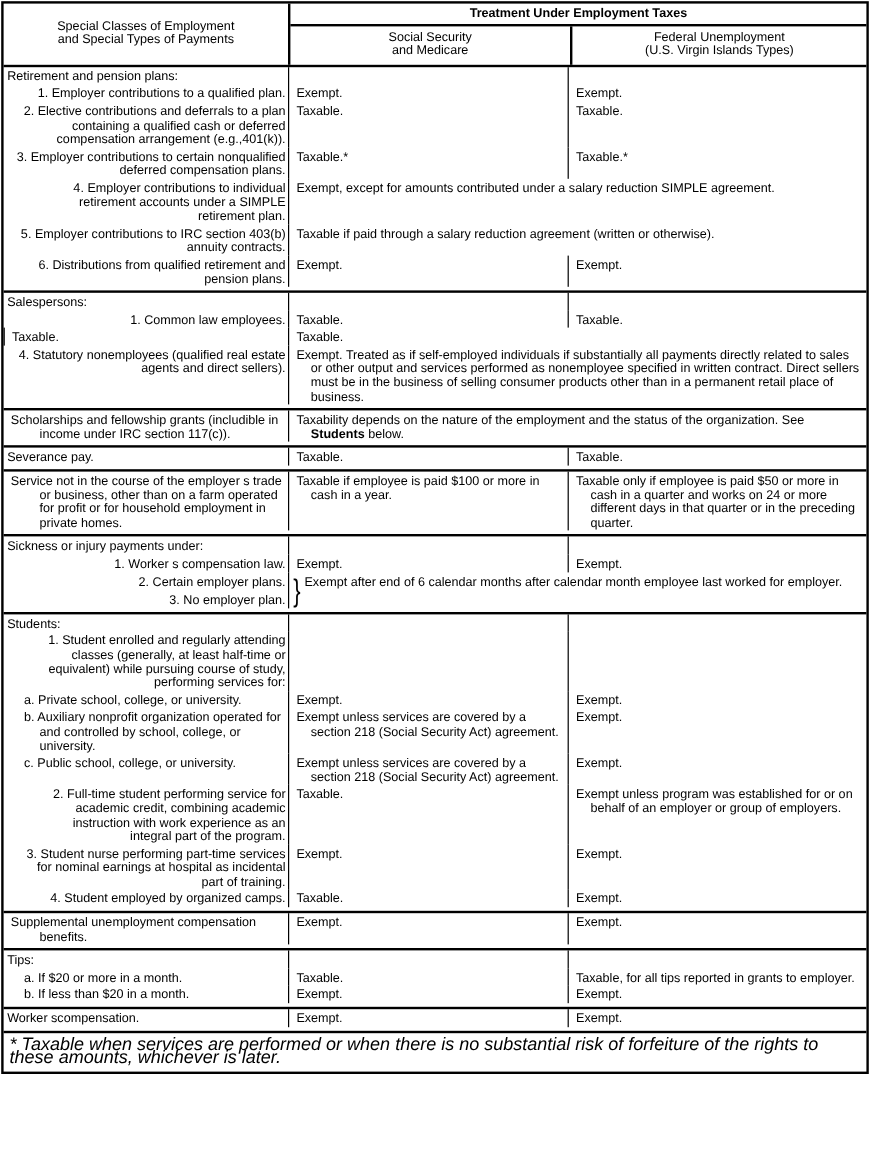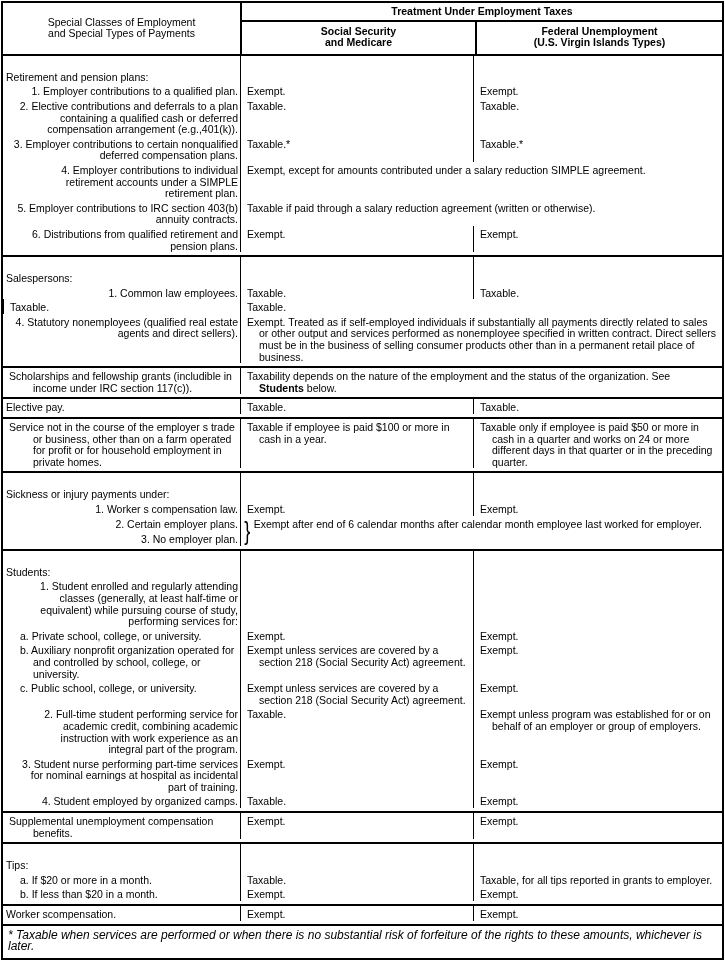--- a/index.html
+++ b/index.html
@@ -6,42 +6,42 @@
   body{font-family:"Liberation Sans","DejaVu Sans",sans-serif;color:#000;}
   .page{width:725px;min-height:967px;box-sizing:border-box;background:#fff;padding:1px 1px;}
   .tbl{box-sizing:border-box;width:723px;border:2px solid #000;font-size:10.5px;line-height:11.6px;}
 
   
   .hdr{display:grid;grid-template-columns:237px auto;border-bottom:2px solid #000;}
   .hdr-c1{display:flex;align-items:center;justify-content:center;text-align:center;font-weight:normal;white-space:pre-line;padding:4px;}
   .hdr-right{border-left:2px solid #000;}
   .hdr-treat{text-align:center;font-weight:bold;padding:3px 2px 2px 2px;border-bottom:2px solid #000;}
   .hdr-sub{display:grid;grid-template-columns:233px auto;}
-  .hdr-c2,.hdr-c3{text-align:center;font-weight:bold;white-space:pre-line;padding:4px 2px 5px 2px;}
+  .hdr-c2,.hdr-c3{text-align:center;font-weight:normal;white-space:pre-line;padding:4px 2px 5px 2px;}
   .hdr-c3{border-left:2px solid #000;}
 
   
   .section{border-bottom:2px solid #000;padding-bottom:3px;}
   .row{display:grid;grid-template-columns:237px 233px auto;}
   .c1{padding:3px 2px 0 3px;box-sizing:border-box;}
   .c2,.c3{border-left:1px solid #000;padding:3px 4px 0 6px;box-sizing:border-box;}
   .cspan{grid-column:2/4;border-left:1px solid #000;padding:3px 4px 0 6px;box-sizing:border-box;}
-  .title{font-weight:normal;padding-top:16px;}
+  .title{font-weight:normal;padding-top:3px;}
   .li{padding-left:21px;text-indent:-14px;text-align:right;}
   .li-sub{padding-left:27px;text-indent:-13px;}
   .lbl-hang{padding-left:27px;text-indent:-24px;}
   .hang{padding-left:12px;text-indent:-12px;}
   .plain{padding-left:0;text-indent:0;}
   .li + .li{margin-top:4px;}
 
   .brace-row{display:flex;align-items:flex-start;}
   .brace{font-size:26px;line-height:24px;font-weight:100;margin:0 2px 0 -4px;transform:scaleX(.7);display:inline-block;}
 
   
-  .footnote{border-top:0;padding:4px 3px 5px 5px;font-style:italic;font-size:12px;}
+  .footnote{border-top:0;padding:4px 3px 5px 5px;font-style:italic;font-size:15px;}
   b{font-weight:bold;}
 </style>
 </head>
 <body>
 
 <div class="page">
   <div class="tbl">
 
     <div class="hdr">
       <div class="hdr-c1">Special Classes of Employment
@@ -167,21 +167,21 @@
           </div>
         <div class="cspan">
           <div class="hang"><span>Taxability depends on the nature of the employment and the status of the organization. See </span><b>Students</b><span> below.</span></div>
         </div>
       </div>
     </div>
 
     <div class="section">
       <div class="row">
         <div class="c1">
-            <div class="plain">Elective pay.</div>
+            <div class="plain">Severance pay.</div>
           </div>
         <div class="c2">
             <div class="hang">Taxable.</div>
           </div>
         <div class="c3">
             <div class="hang">Taxable.</div>
           </div>
       </div>
     </div>
 

